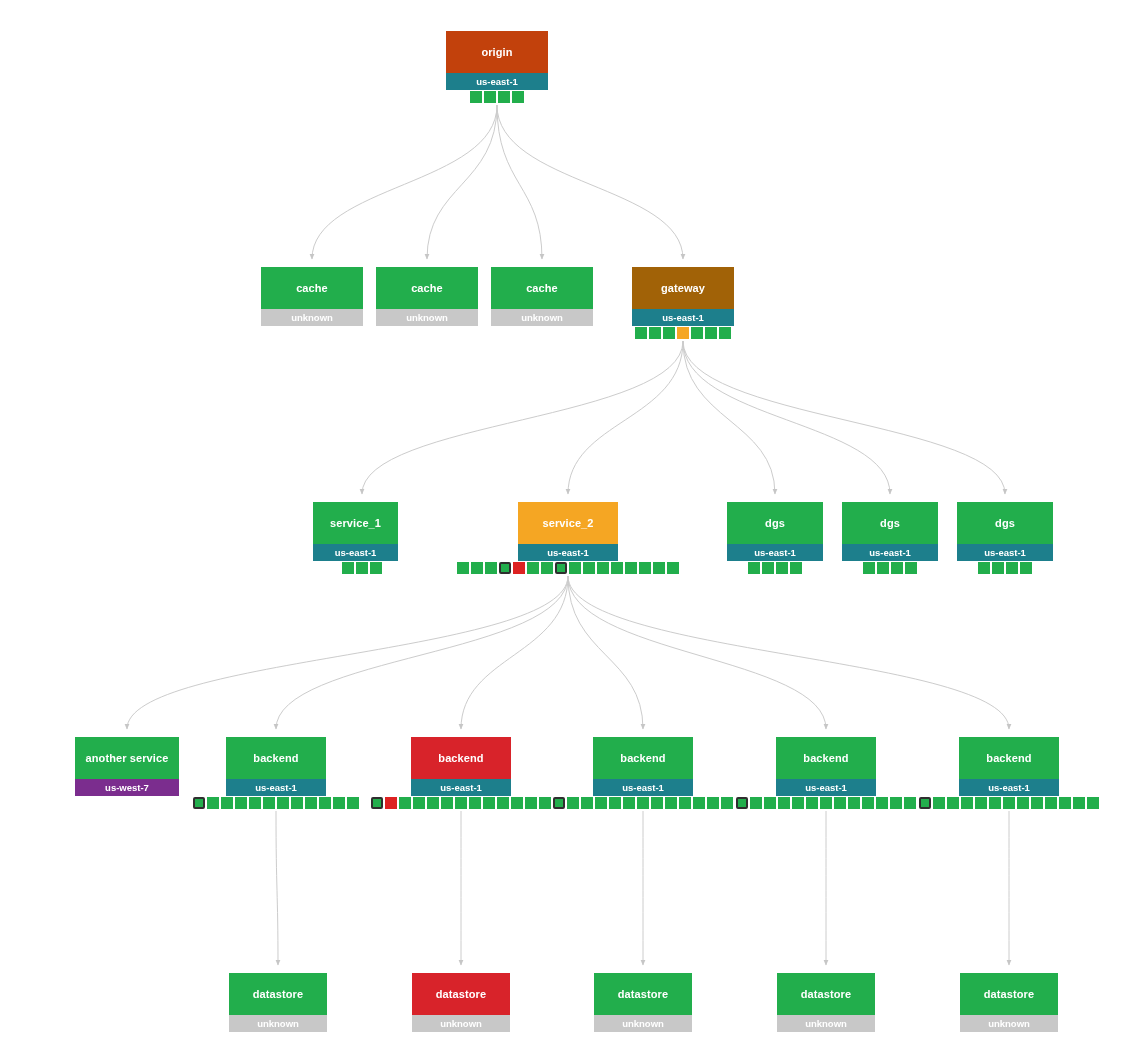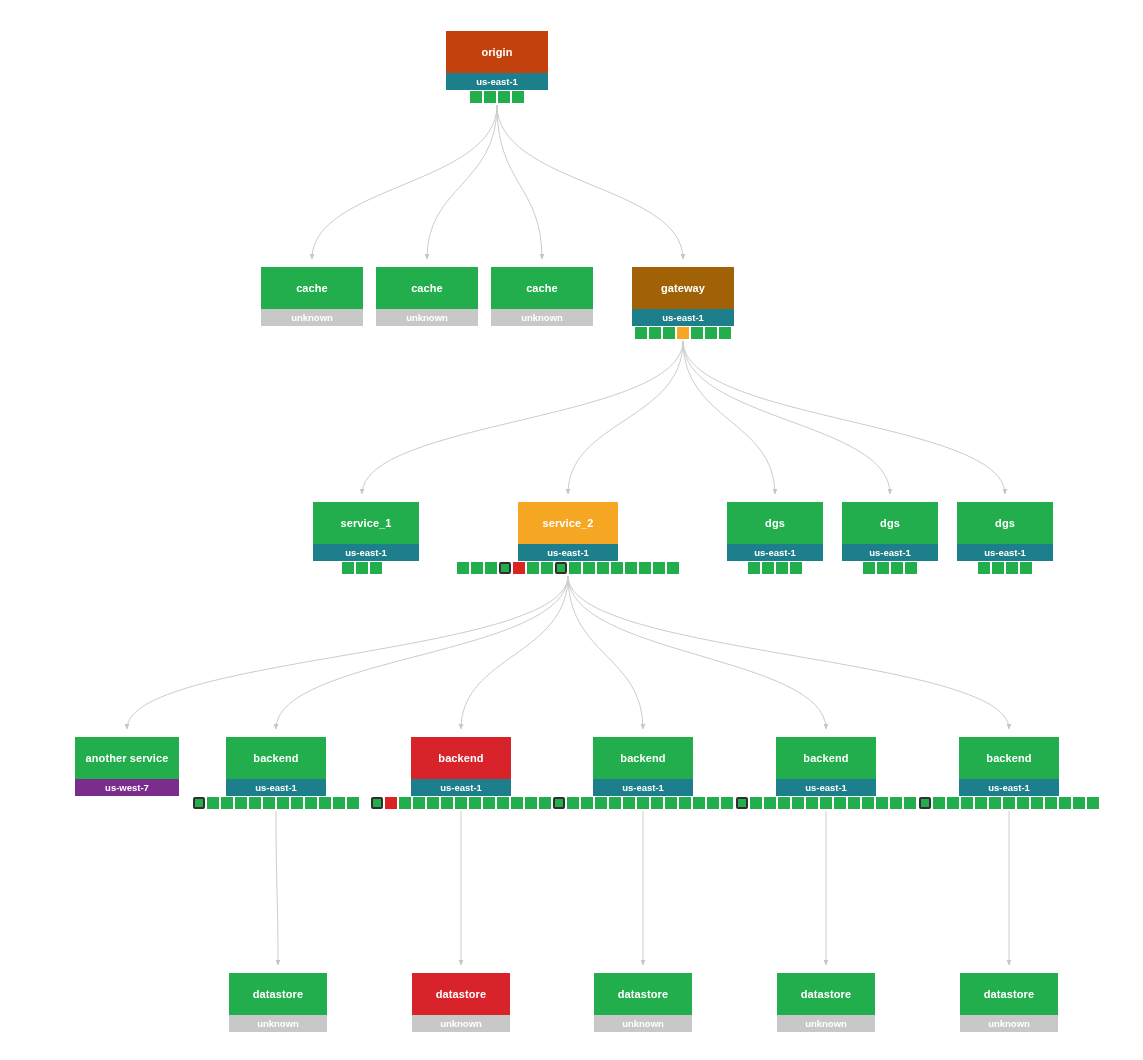--- a/index.html
+++ b/index.html
@@ -128,21 +128,21 @@
         <div class="inst-row" style="left: 3px;">
           <div class="inst" style="background: rgb(34, 174, 76);"></div>
           <div class="inst" style="background: rgb(34, 174, 76);"></div>
           <div class="inst" style="background: rgb(34, 174, 76);"></div>
           <div class="inst" style="background: rgb(245, 166, 35);"></div>
           <div class="inst" style="background: rgb(34, 174, 76);"></div>
           <div class="inst" style="background: rgb(34, 174, 76);"></div>
           <div class="inst" style="background: rgb(34, 174, 76);"></div>
         </div>
       </div>
-      <div class="node" style="left: 313px; top: 502px; width: 106px;">
+      <div class="node" style="left: 313px; top: 502px; width: 85px;">
         <div class="node-body" style="background: rgb(34, 174, 76);">service_1</div>
         <div class="node-region" style="background: rgb(29, 127, 140);">us-east-1</div>
         <div class="inst-row" style="left: 29px;">
           <div class="inst" style="background: rgb(34, 174, 76);"></div>
           <div class="inst" style="background: rgb(34, 174, 76);"></div>
           <div class="inst" style="background: rgb(34, 174, 76);"></div>
         </div>
       </div>
       <div class="node" style="left: 518px; top: 502px; width: 100px;">
         <div class="node-body" style="background: rgb(245, 166, 35);">service_2</div>

